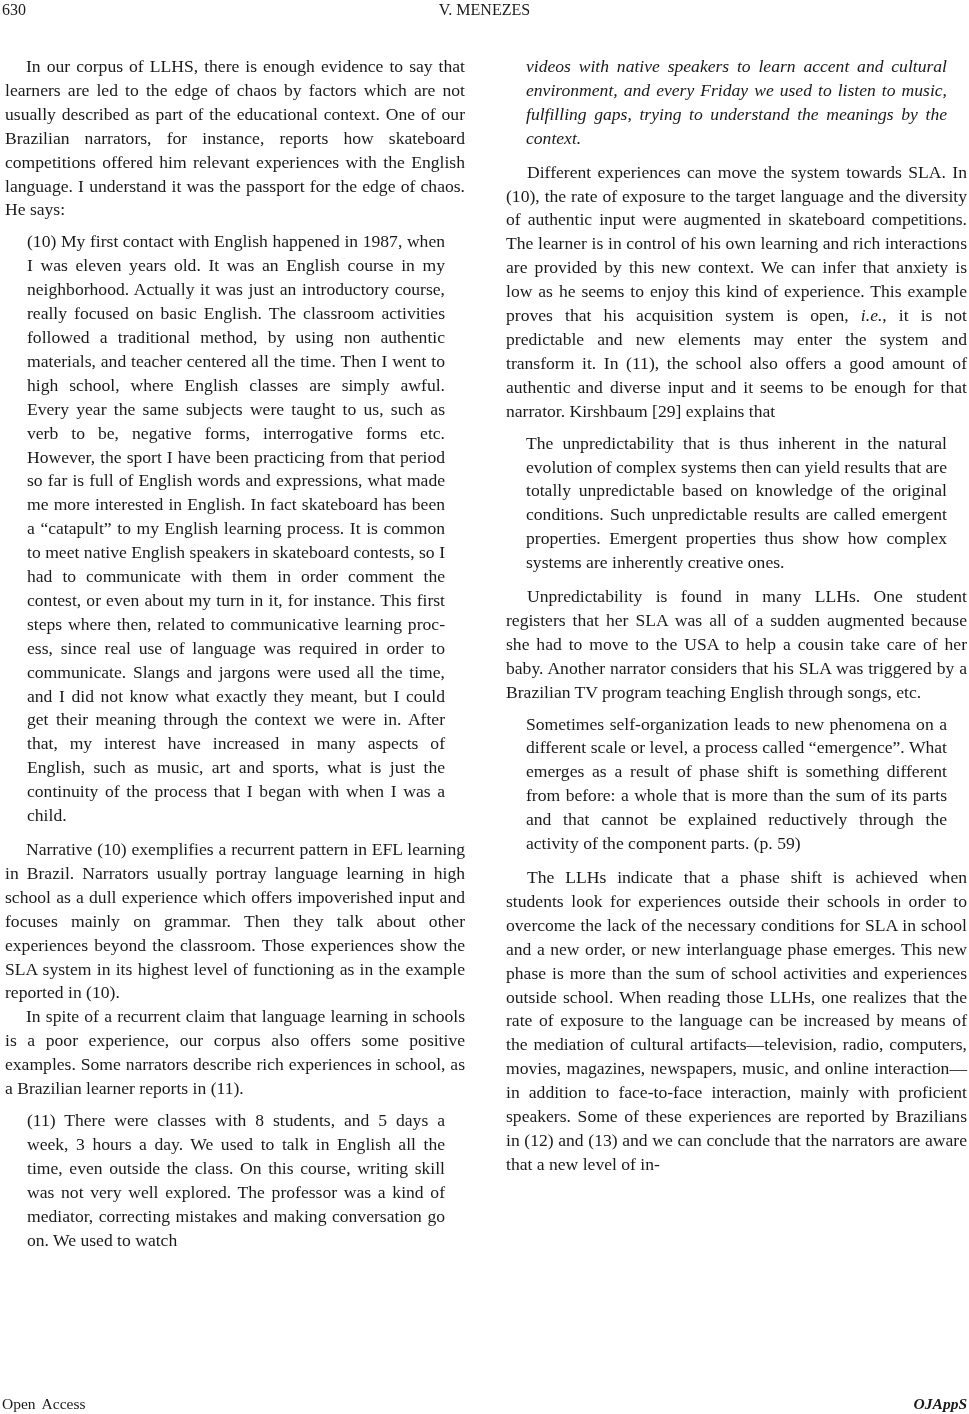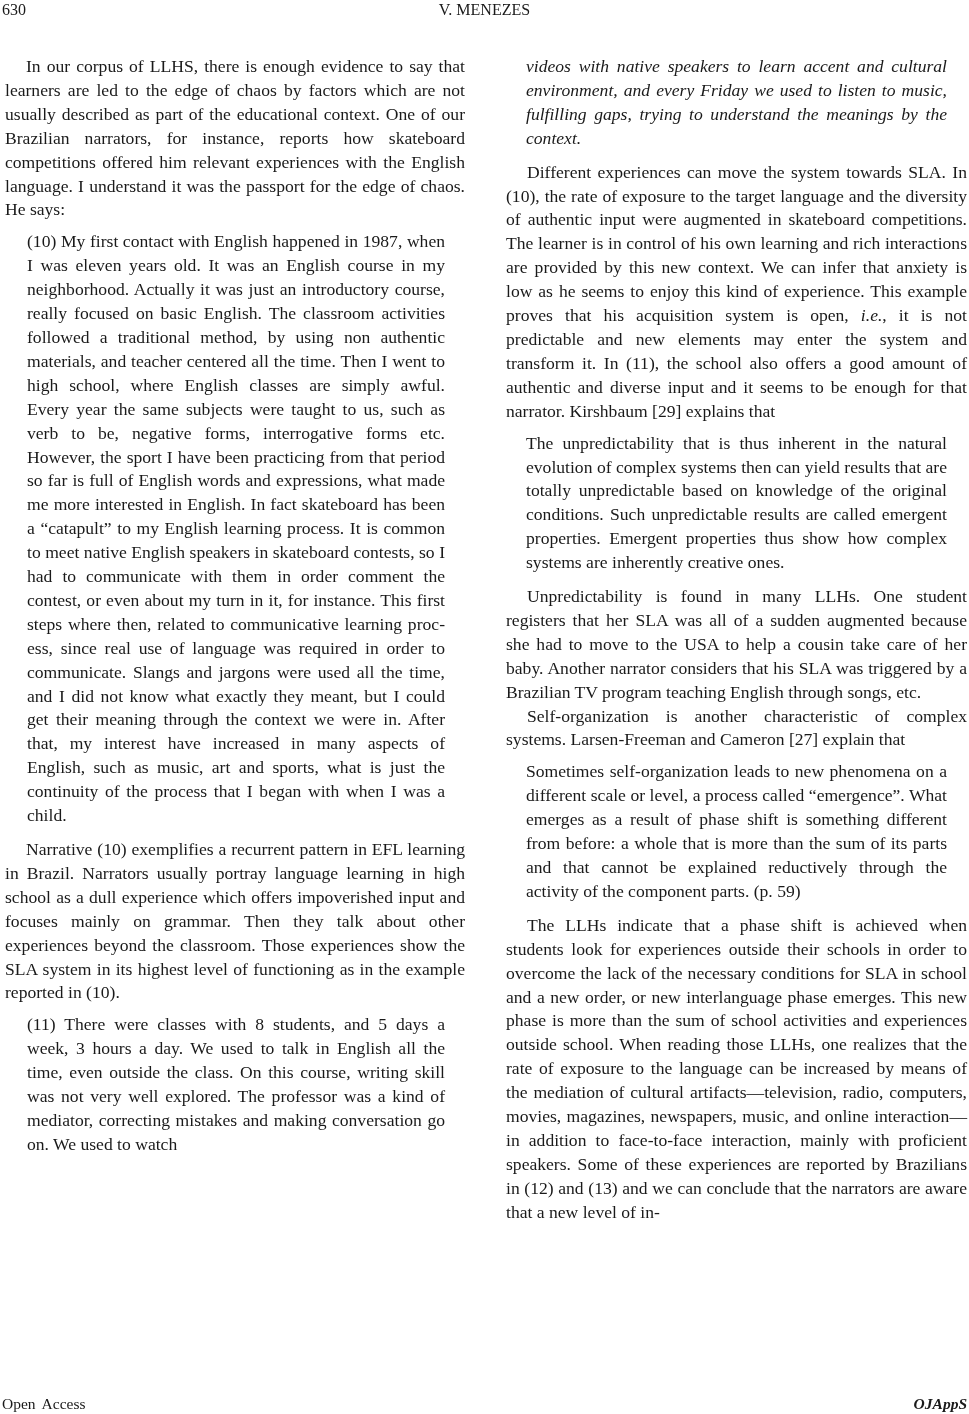--- a/index.html
+++ b/index.html
@@ -95,29 +95,29 @@
 
 <div class="header">
   <span class="page-num">630</span>
   <span class="running-head">V. MENEZES</span>
 </div>
 
 <div class="col col-left">
   <p class="para indent">In our corpus of LLHS, there is enough evidence to say that learners are led to the edge of chaos by factors which are not usually described as part of the educational context. One of our Brazilian narrators, for instance, re­ports how skateboard competitions offered him relevant experiences with the English language. I understand it was the passport for the edge of chaos. He says:</p>
   <p class="quote">(10) My first contact with English happened in 1987, when I was eleven years old. It was an English course in my neighborhood. Actually it was just an introductory course, really focused on basic English. The classroom activities followed a traditional method, by using non authentic materials, and teacher cen­tered all the time. Then I went to high school, where English classes are simply awful. Every year the same subjects were taught to us, such as verb to be, negative forms, interrogative forms etc. However, the sport I have been practicing from that period so far is full of English words and expressions, what made me more interested in English. In fact skate­board has been a “catapult” to my English learning process. It is common to meet native English speak­ers in skateboard contests, so I had to communicate with them in order comment the contest, or even about my turn in it, for instance. This first steps where then, related to communicative learning proc­ess, since real use of language was required in order to communicate. Slangs and jargons were used all the time, and I did not know what exactly they meant, but I could get their meaning through the context we were in. After that, my interest have in­creased in many aspects of English, such as music, art and sports, what is just the continuity of the process that I began with when I was a child.</p>
   <p class="para indent gap-big">Narrative (10) exemplifies a recurrent pattern in EFL learning in Brazil. Narrators usually portray language learning in high school as a dull experience which offers impoverished input and focuses mainly on grammar. Then they talk about other experiences beyond the classroom. Those experiences show the SLA system in its highest level of functioning as in the example reported in (10).</p>
+  <p class="para indent">In spite of a recurrent claim that language learning in schools is a poor experience, our corpus also offers some positive examples. Some narrators describe rich experi­ences in school, as a Brazilian learner reports in (11).</p>
   <p class="quote">(11) There were classes with 8 students, and 5 days a week, 3 hours a day. We used to talk in English all the time, even outside the class. On this course, writing skill was not very well explored. The pro­fessor was a kind of mediator, correcting mistakes and making conversation go on. We used to watch</p>
 </div>
 
 <div class="col col-right">
   <p class="quote" style="margin-top:0 !important;font-style:italic;">videos with native speakers to learn accent and cul­tural environment, and every Friday we used to lis­ten to music, fulfilling gaps, trying to understand the meanings by the context.</p>
   <p class="para indent gap-big"><span>Different experiences can move the system towards SLA. In (10), the rate of exposure to the target language and the diversity of authentic input were augmented in skateboard competitions. The learner is in control of his own learning and rich interactions are provided by this new context. We can infer that anxiety is low as he seems to enjoy this kind of experience. This example proves that his acquisition system is open, </span><em>i.e.</em><span>, it is not predictable and new elements may enter the system and transform it. In (11), the school also offers a good amount of authentic and diverse input and it seems to be enough for that narrator. Kirshbaum [29] explains that</span></p>
   <p class="quote">The unpredictability that is thus inherent in the natu­ral evolution of complex systems then can yield re­sults that are totally unpredictable based on knowl­edge of the original conditions. Such unpredictable results are called emergent properties. Emergent properties thus show how complex systems are in­herently creative ones.</p>
   <p class="para indent gap-big">Unpredictability is found in many LLHs. One student registers that her SLA was all of a sudden augmented because she had to move to the USA to help a cousin take care of her baby. Another narrator considers that his SLA was triggered by a Brazilian TV program teaching English through songs, etc.</p>
-  <p class="para indent">Self-organization is another characteristic of complex systems. Larsen-Freeman and Cameron [27] explain that</p>
   <p class="quote">Sometimes self-organization leads to new phenom­ena on a different scale or level, a process called “emergence”. What emerges as a result of phase shift is something different from before: a whole that is more than the sum of its parts and that cannot be explained reductively through the activity of the component parts. (p. 59)</p>
   <p class="para indent gap-big">The LLHs indicate that a phase shift is achieved when students look for experiences outside their schools in order to overcome the lack of the necessary conditions for SLA in school and a new order, or new interlanguage phase emerges. This new phase is more than the sum of school activities and experiences outside school. When reading those LLHs, one realizes that the rate of expo­sure to the language can be increased by means of the mediation of cultural artifacts—television, radio, com­puters, movies, magazines, newspapers, music, and online interaction—in addition to face-to-face interaction, mainly with proficient speakers. Some of these experiences are reported by Brazilians in (12) and (13) and we can con­clude that the narrators are aware that a new level of in-</p>
 </div>
 
 <div class="footer">
   <span class="footer-left">Open Access</span>
   <span class="footer-right">OJAppS</span>
 </div>
 
 </body></html>

